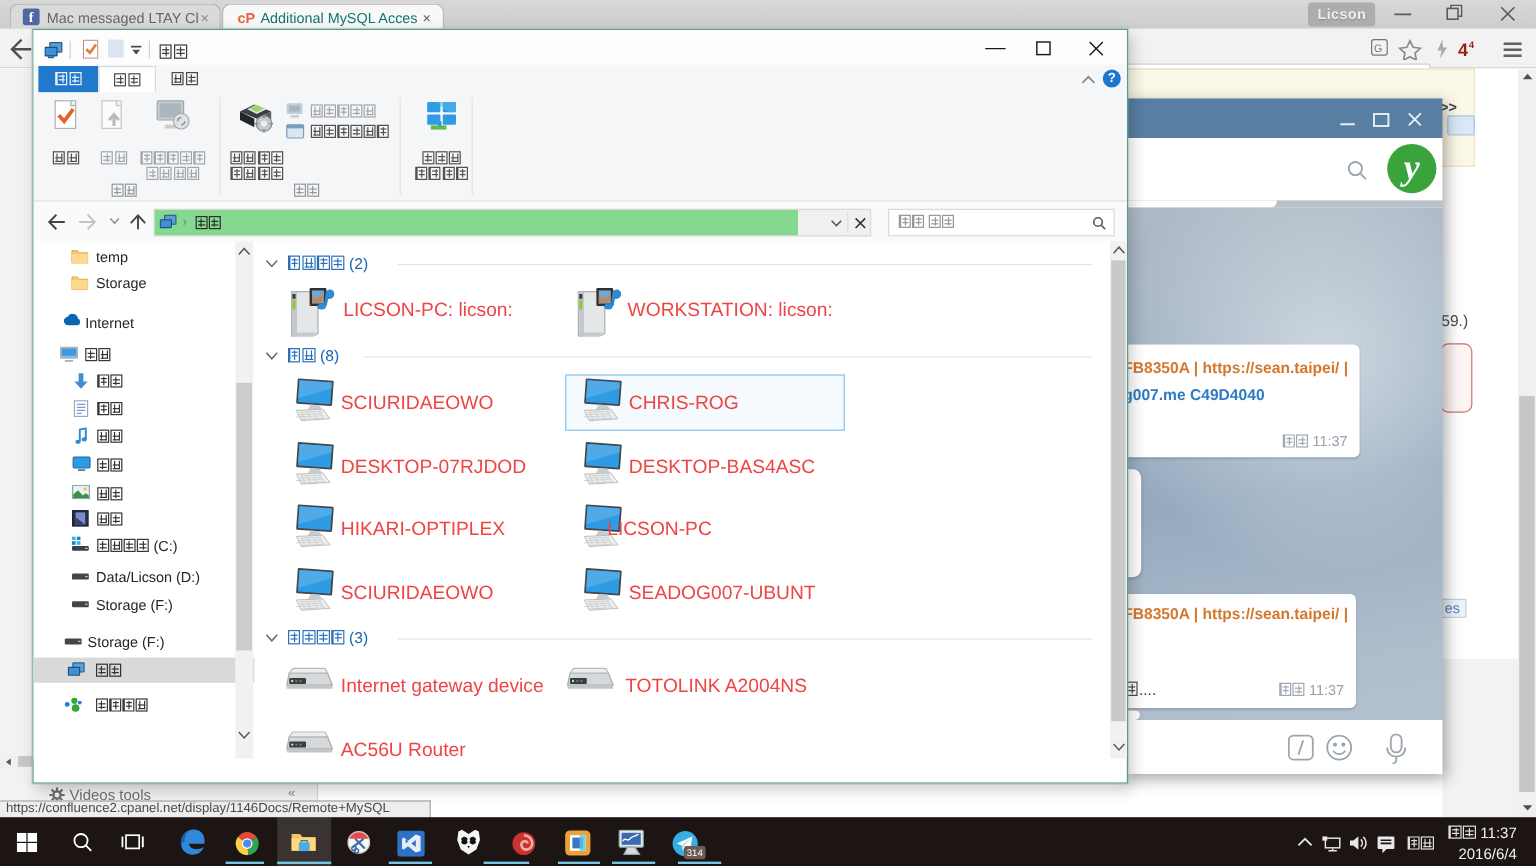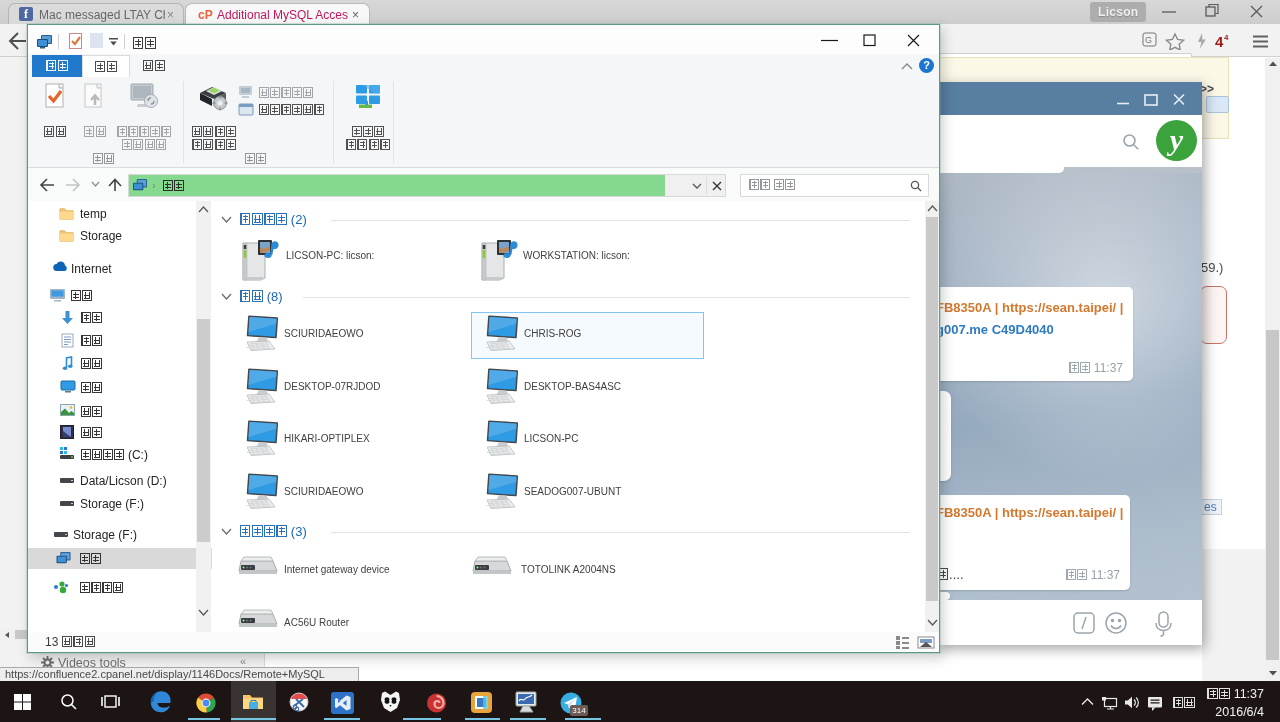--- a/index.html
+++ b/index.html
@@ -61,39 +61,39 @@
 #addrgreen{left:0px;top:0px;width:536px;height:21px;background:#85d98f}
 #searchfield{left:712px;top:6px;width:189px;height:23px;background:#fff;border:1px solid #d9d9d9;font-size:12px;color:#8a9094;line-height:21px;padding-left:7px}
 #main{left:0;top:176px;width:911px;height:431px;background:#fff}
 #nav{left:0;top:0;width:184px;height:431px;font-size:12px;color:#252525}
 .ni{position:absolute;white-space:nowrap}
 #navsb{left:168px;top:0;width:15px;height:431px;background:#f1f1f1}
 #navthumb{left:169px;top:118px;width:13px;height:223px;background:#cccccc}
 #content{left:185px;top:0;width:712px;height:431px}
 .sech{position:absolute;font-size:13px;color:#1a66b5;white-space:nowrap}
 .sline{position:absolute;height:1px;background:#e3e3e3}
-.item{position:absolute;font-size:10px;color:#404040;white-space:nowrap}
+.item{position:absolute;font-size:16px;color:#ef4444;white-space:nowrap}
 #csb{left:897px;top:0;width:14px;height:431px;background:#f1f1f1}
 #cthumb{left:898px;top:16px;width:12px;height:384px;background:#c9c9c9}
 #exp-status{left:0;top:607px;width:911px;height:20px;background:#fbfbfc;font-size:12px;color:#3b3b3b}
 
 #taskbar{left:0;top:681px;width:1280px;height:41px;background:#1c1514}
 #taskbar svg{position:absolute}
 .ul{position:absolute;top:37px;height:2px;background:#76c5e2}
 </style></head><body>
 
 <div class="ab" id="tabbar">
  <div class="tab" id="tab1">
   <div class="ab" id="fbic">f</div>
   <div class="tabtxt" style="left:30px;width:126px;color:#666">Mac messaged LTAY Ch</div>
   <div class="tabx" style="left:158px">×</div>
  </div>
  <div class="tab" id="tab2">
   <div class="tabtxt" style="left:12px;color:#e8633c;font-weight:bold">cP</div>
-  <div class="tabtxt" style="left:31px;width:134px;color:#be185d">Additional MySQL Acces</div>
+  <div class="tabtxt" style="left:31px;width:134px;color:#0f766e">Additional MySQL Acces</div>
   <div class="tabx" style="left:166px;color:#5f5f5f">×</div>
  </div>
  <div class="ab" id="profile">Licson</div>
  <svg class="ab" style="left:1155px;top:0" width="125" height="24" viewBox="0 0 125 24" fill="none" stroke="#5a5a5a" stroke-width="1.3">
   <path d="M7 12h14"></path>
       <rect x="51" y="7" width="9" height="9"></rect>
       <path d="M54 7v-2.5h9v9h-2.5" stroke-width="1.2"></path>
       <path d="M96 6l11 11M107 6l-11 11"></path>
  </svg>
 </div>
@@ -541,21 +541,21 @@
             <g transform="rotate(4 22 20)">
               <rect x="12" y="3" width="30" height="21" rx="1" fill="#44474a"></rect>
               <rect x="13.5" y="4.5" width="27" height="18" fill="#2e9be4"></rect>
               <path d="M13.5 4.5h27v5l-27 10z" fill="#51aae8"></path>
               <path d="M24 24h8l2 5h-12z" fill="#c9ccce"></path>
               <path d="M20 29h16v1.5H20z" fill="#b9bcbe"></path>
             </g>
             <path d="M12 29L34 28l6 8-24 1.5z" fill="#eceeee" stroke="#b9bcbe" stroke-width=".8"></path>
             <path d="M15.5 30.5l17-.7M13.5 32.5l19-.8M11.5 34.5l21.5-1M16 36.5l19-1M31 29.5l4 6M26 29.8l3.5 6M21 30.2l3 6M16.5 30.7l2.5 5.8" stroke="#c9cccd" stroke-width=".7" fill="none"></path>
           </svg></div>
-        <div class="item" style="left:311px;top:232.4px">LICSON-PC</div>
+        <div class="item" style="left:293px;top:232.4px">LICSON-PC</div>
         <div style="position:absolute;left:22px;top:270.1px"><svg width="44" height="42" viewBox="0 0 44 42">
             <g transform="rotate(4 22 20)">
               <rect x="12" y="3" width="30" height="21" rx="1" fill="#44474a"></rect>
               <rect x="13.5" y="4.5" width="27" height="18" fill="#2e9be4"></rect>
               <path d="M13.5 4.5h27v5l-27 10z" fill="#51aae8"></path>
               <path d="M24 24h8l2 5h-12z" fill="#c9ccce"></path>
               <path d="M20 29h16v1.5H20z" fill="#b9bcbe"></path>
             </g>
             <path d="M12 29L34 28l6 8-24 1.5z" fill="#eceeee" stroke="#b9bcbe" stroke-width=".8"></path>
             <path d="M15.5 30.5l17-.7M13.5 32.5l19-.8M11.5 34.5l21.5-1M16 36.5l19-1M31 29.5l4 6M26 29.8l3.5 6M21 30.2l3 6M16.5 30.7l2.5 5.8" stroke="#c9cccd" stroke-width=".7" fill="none"></path>
@@ -609,36 +609,20 @@
           </svg></div>
         <div class="item" style="left:71px;top:416px">AC56U Router</div>
       </div>
   <div id="csb"></div>
   <div id="cthumb"></div>
   <svg style="left:899px;top:4px" width="11" height="7" viewBox="0 0 11 7" fill="none" stroke="#555" stroke-width="1.2">
         <path d="M1 6l4.5-5L10 6"></path>
       </svg>
   <svg style="left:899px;top:418px" width="11" height="7" viewBox="0 0 11 7" fill="none" stroke="#555" stroke-width="1.2">
         <path d="M1 1l4.5 5L10 1"></path>
-      </svg>
- </div>
- <div id="exp-status">
-  <div style="left:17px;top:3px;position:absolute">13 <span style="text-decoration:none"><i class="g v2"></i><i class="g v3"></i><i class="g v2"></i></span></div>
-  <svg style="left:868px;top:4px" width="40" height="13" viewBox="0 0 40 13">
-        <g fill="#8a8a8a">
-          <rect x="0" y="0" width="4" height="4"></rect>
-          <rect x="6" y="1" width="7" height="2"></rect>
-          <rect x="0" y="5" width="4" height="4"></rect>
-          <rect x="6" y="6" width="7" height="2"></rect>
-          <rect x="0" y="10" width="4" height="3"></rect>
-          <rect x="6" y="11" width="7" height="2"></rect>
-        </g>
-        <rect x="22" y="1" width="16" height="11" fill="#fff" stroke="#8a8a8a"></rect>
-        <rect x="24" y="3" width="12" height="4" fill="#7a9cc5"></rect>
-        <path d="M24 11l6-5 6 5z" fill="#555"></path>
       </svg>
  </div>
 </div>
 
 <div class="ab" id="taskbar">
     <div style="position:absolute;left:231px;top:0;width:45px;height:41px;background:rgba(255,255,255,.13)"></div>
     <div style="position:absolute;left:14px;top:13px">
       <svg width="17" height="16" viewBox="0 0 17 16" fill="#fff">
         <rect x="0" y="0" width="8" height="7.5"></rect>
         <rect x="9" y="0" width="8" height="7.5"></rect>

